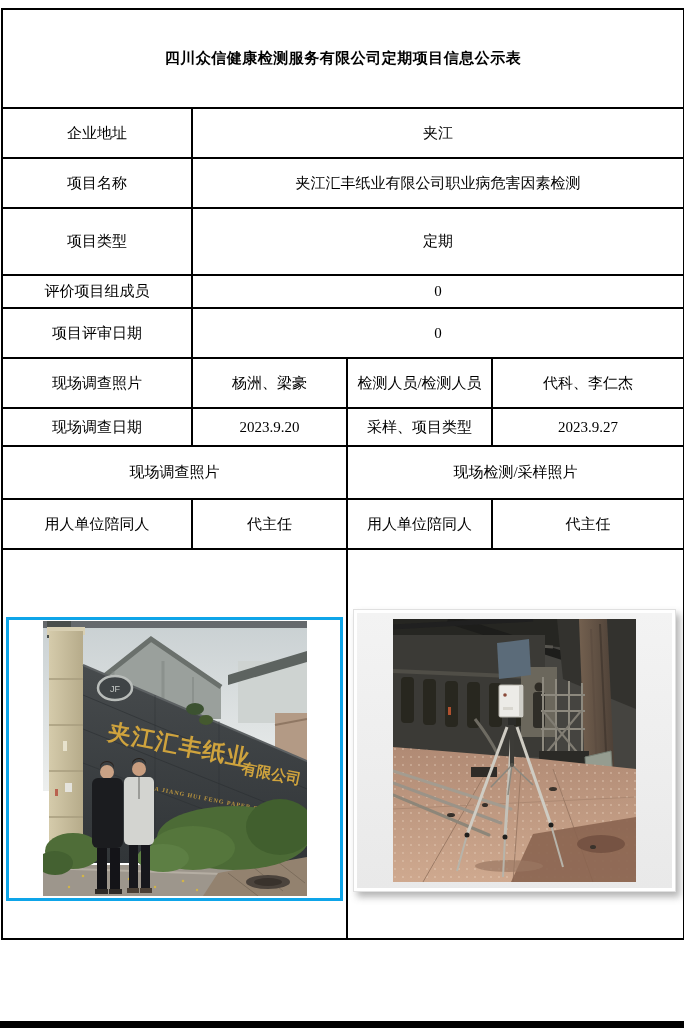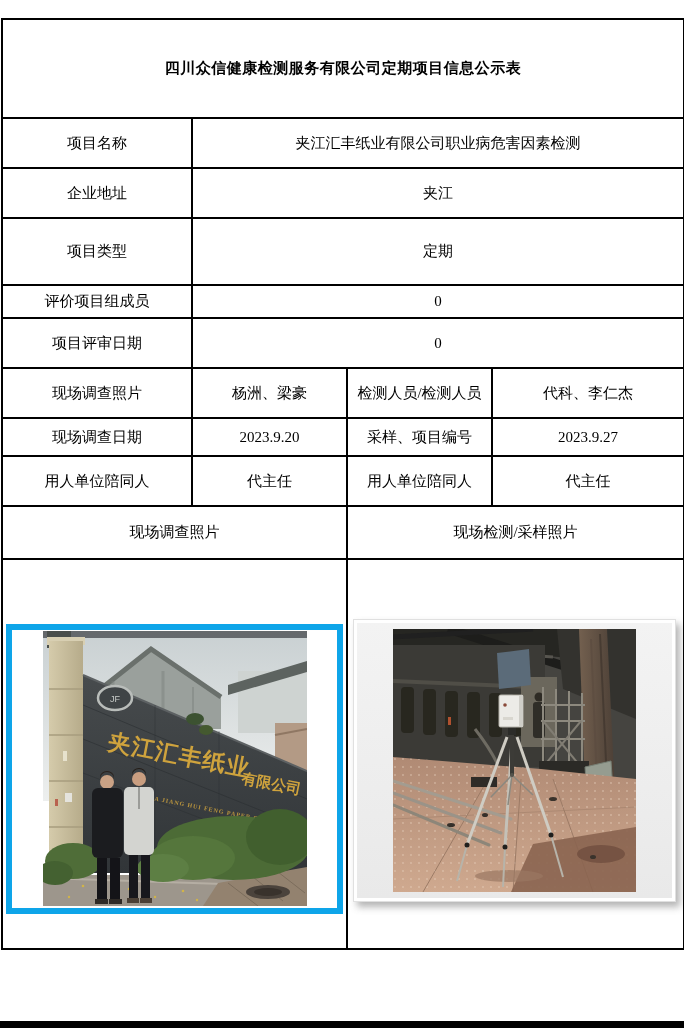--- a/index.html
+++ b/index.html
@@ -1,33 +1,33 @@
 <!DOCTYPE html>
 <html><head>
 <meta charset="utf-8">
 <style>
   html,body{margin:0;padding:0;background:#fff;}
   .page{
     position:relative;width:684px;height:1028px;background:#ffffff;overflow:hidden;
     font-family:"Liberation Serif","DejaVu Serif",serif;color:#000;
   }
   table.info{
-    position:absolute;left:1px;top:18px;width:681px;
+    position:absolute;left:1px;top:8px;width:681px;
     border-collapse:collapse;table-layout:fixed;
   }
   table.info td{
     border:2px solid #000;padding:0;text-align:center;vertical-align:middle;
     font-size:15px;line-height:1.25;overflow:hidden;
   }
   td.title-cell{font-size:20px;font-weight:bold;letter-spacing:0.5px;}
   td.photo-cell{vertical-align:top;}
   
   .ph-left-wrap{
     position:relative;margin:30px 3px 0 3px;height:278px;
-    border:6px solid #0ea5e9;
+    border:3px solid #0ea5e9;
   }
   .ph-left-wrap svg{position:absolute;left:50%;top:1px;transform:translateX(-50%);display:block;}
   
   .frame{
     box-sizing:border-box;margin:13px 4px 0 5px;width:323px;height:283px;
     background:#ffffff;border:1px solid #e0e0e0;padding:3px;
     box-shadow:4px 5px 7px rgba(90,90,90,0.45);
   }
   .frame-inner{
     width:100%;height:100%;background:linear-gradient(#f3f3f3,#e9e9e9);
@@ -49,26 +49,26 @@
         <col style="width:145px">
         <col style="width:192px">
     </colgroup>
 
     <tbody>
         <tr style="height:99px">
       <td colspan="4" class="title-cell">四川众信健康检测服务有限公司定期项目信息公示表</td>
     </tr>
 
     <tr style="height:50px">
+      <td>企业地址</td>
+      <td colspan="3">夹江</td>
+    </tr>
+    <tr style="height:50px">
       <td>项目名称</td>
       <td colspan="3">夹江汇丰纸业有限公司职业病危害因素检测</td>
-    </tr>
-    <tr style="height:50px">
-      <td>企业地址</td>
-      <td colspan="3">夹江</td>
     </tr>
     <tr style="height:67px">
       <td>项目类型</td>
       <td colspan="3">定期</td>
     </tr>
     <tr style="height:33px">
       <td>评价项目组成员</td>
       <td colspan="3">0</td>
     </tr>
     <tr style="height:50px">
@@ -78,33 +78,33 @@
 
     <tr style="height:50px">
       <td>现场调查照片</td>
       <td>杨洲、梁豪</td>
       <td>检测人员/检测人员</td>
       <td>代科、李仁杰</td>
     </tr>
     <tr style="height:38px">
       <td>现场调查日期</td>
       <td>2023.9.20</td>
-      <td>采样、项目编号</td>
+      <td>采样、项目类型</td>
       <td>2023.9.27</td>
     </tr>
+    <tr style="height:53px">
+      <td colspan="2">现场调查照片</td>
+      <td colspan="2">现场检测/采样照片</td>
+    </tr>
+
     <tr style="height:50px">
       <td>用人单位陪同人</td>
       <td>代主任</td>
       <td>用人单位陪同人</td>
       <td>代主任</td>
-    </tr>
-
-    <tr style="height:53px">
-      <td colspan="2">现场调查照片</td>
-      <td colspan="2">现场检测/采样照片</td>
     </tr>
 
     <tr style="height:390px">
       <td colspan="2" class="photo-cell">
         <div class="ph-left-wrap">
 
           <svg width="264" height="275" viewBox="0 0 264 275">
             <defs>
               <linearGradient id="skyG" x1="0" y1="0" x2="0" y2="1">
                 <stop offset="0" stop-color="#c9d0d2"></stop>

